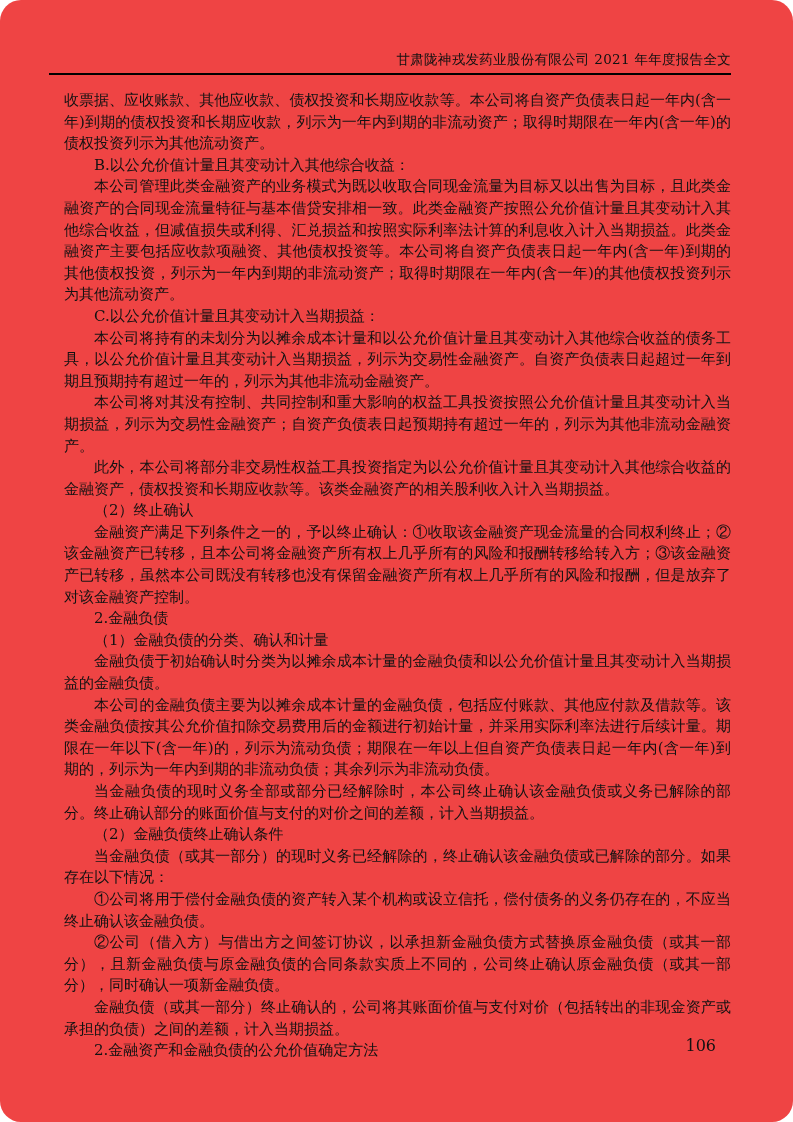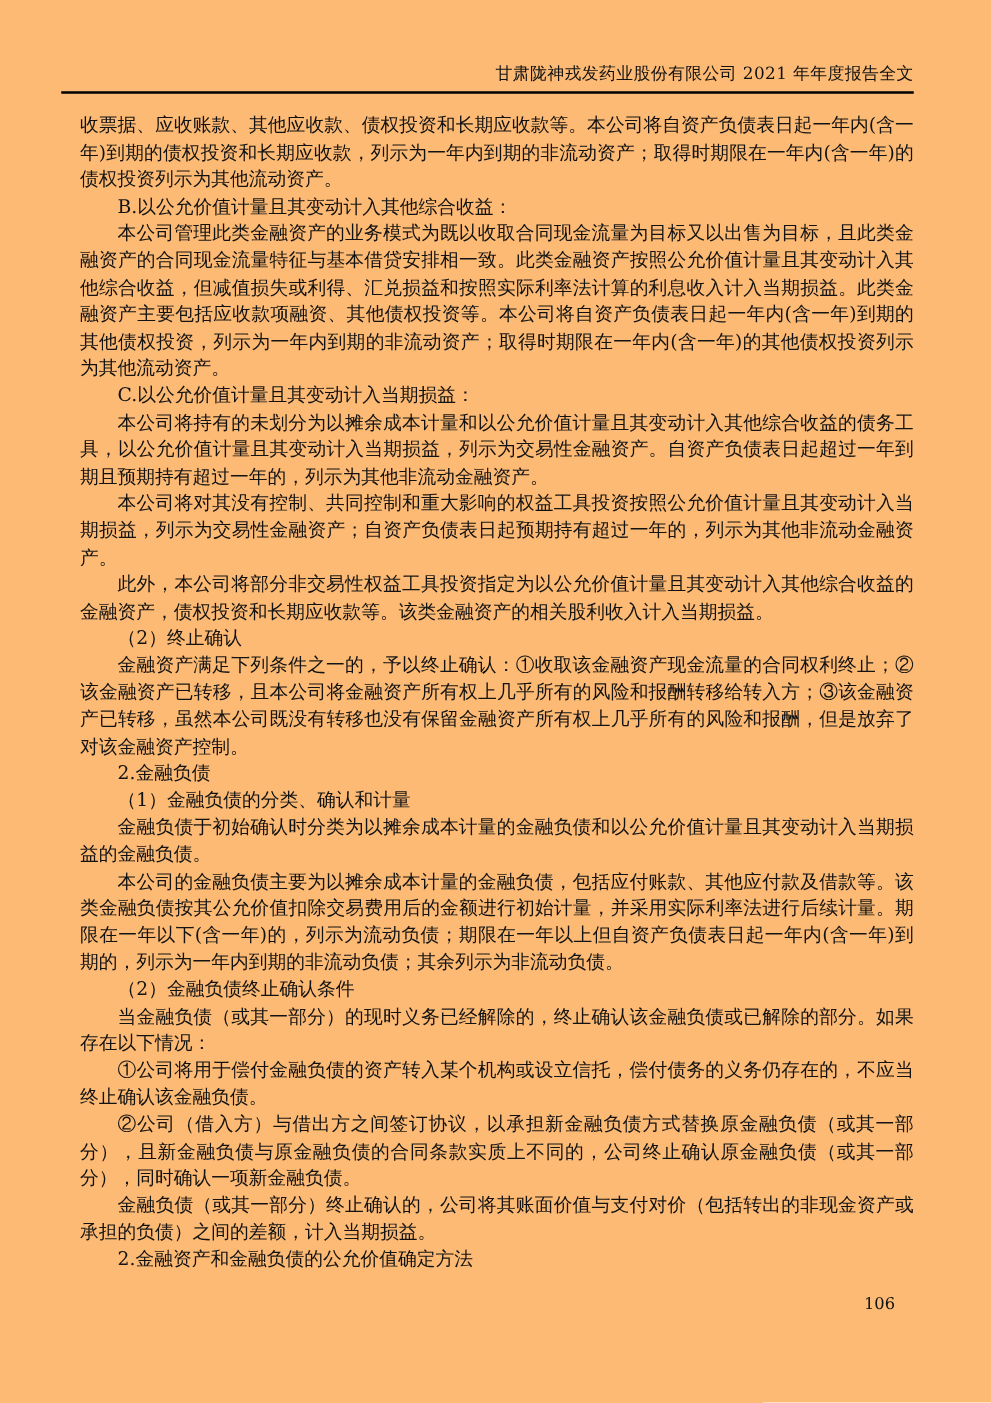--- a/index.html
+++ b/index.html
@@ -4,25 +4,26 @@
 <style>
   html, body {
     margin: 0;
     padding: 0;
     background: #ffffff;
   }
   .page {
     position: relative;
     width: 793px;
     height: 1122px;
-    background: #fdba74;
+    background: #ef4444;
     color: #121212;
     font-family: "DejaVu Serif", "Liberation Serif", serif;
     overflow: hidden;
     box-sizing: border-box;
+    border-radius: 21px;
   }
   .page-header {
     position: absolute;
     top: 50px;
     left: 49px;
     width: 682px;
   }
   .header-title {
     text-align: right;
     font-size: 13.5px;
@@ -51,21 +52,21 @@
     padding: 0;
     text-indent: 2em;
   }
   .para.continuation {
     text-indent: 0;
   }
   .page-footer {
     position: absolute;
     top: 1036px;
     right: 77px;
-    font-size: 13px;
+    font-size: 16px;
     color: #111;
   }
 </style>
 </head>
 <body>
 
 <div class="page">
 
   <header class="page-header">
     <div class="header-title">甘肃陇神戎发药业股份有限公司 2021 年年度报告全文</div>
@@ -79,20 +80,21 @@
     <p class="para">C.以公允价值计量且其变动计入当期损益：</p>
     <p class="para">本公司将持有的未划分为以摊余成本计量和以公允价值计量且其变动计入其他综合收益的债务工具，以公允价值计量且其变动计入当期损益，列示为交易性金融资产。自资产负债表日起超过一年到期且预期持有超过一年的，列示为其他非流动金融资产。</p>
     <p class="para">本公司将对其没有控制、共同控制和重大影响的权益工具投资按照公允价值计量且其变动计入当期损益，列示为交易性金融资产；自资产负债表日起预期持有超过一年的，列示为其他非流动金融资产。</p>
     <p class="para">此外，本公司将部分非交易性权益工具投资指定为以公允价值计量且其变动计入其他综合收益的金融资产，债权投资和长期应收款等。该类金融资产的相关股利收入计入当期损益。</p>
     <p class="para">（2）终止确认</p>
     <p class="para">金融资产满足下列条件之一的，予以终止确认：①收取该金融资产现金流量的合同权利终止；②该金融资产已转移，且本公司将金融资产所有权上几乎所有的风险和报酬转移给转入方；③该金融资产已转移，虽然本公司既没有转移也没有保留金融资产所有权上几乎所有的风险和报酬，但是放弃了对该金融资产控制。</p>
     <p class="para">2.金融负债</p>
     <p class="para">（1）金融负债的分类、确认和计量</p>
     <p class="para">金融负债于初始确认时分类为以摊余成本计量的金融负债和以公允价值计量且其变动计入当期损益的金融负债。</p>
     <p class="para">本公司的金融负债主要为以摊余成本计量的金融负债，包括应付账款、其他应付款及借款等。该类金融负债按其公允价值扣除交易费用后的金额进行初始计量，并采用实际利率法进行后续计量。期限在一年以下(含一年)的，列示为流动负债；期限在一年以上但自资产负债表日起一年内(含一年)到期的，列示为一年内到期的非流动负债；其余列示为非流动负债。</p>
+    <p class="para">当金融负债的现时义务全部或部分已经解除时，本公司终止确认该金融负债或义务已解除的部分。终止确认部分的账面价值与支付的对价之间的差额，计入当期损益。</p>
     <p class="para">（2）金融负债终止确认条件</p>
     <p class="para">当金融负债（或其一部分）的现时义务已经解除的，终止确认该金融负债或已解除的部分。如果存在以下情况：</p>
     <p class="para">①公司将用于偿付金融负债的资产转入某个机构或设立信托，偿付债务的义务仍存在的，不应当终止确认该金融负债。</p>
     <p class="para">②公司（借入方）与借出方之间签订协议，以承担新金融负债方式替换原金融负债（或其一部分），且新金融负债与原金融负债的合同条款实质上不同的，公司终止确认原金融负债（或其一部分），同时确认一项新金融负债。</p>
     <p class="para">金融负债（或其一部分）终止确认的，公司将其账面价值与支付对价（包括转出的非现金资产或承担的负债）之间的差额，计入当期损益。</p>
     <p class="para">2.金融资产和金融负债的公允价值确定方法</p>
   </main>
 
   <footer class="page-footer">
     <span>106</span>

